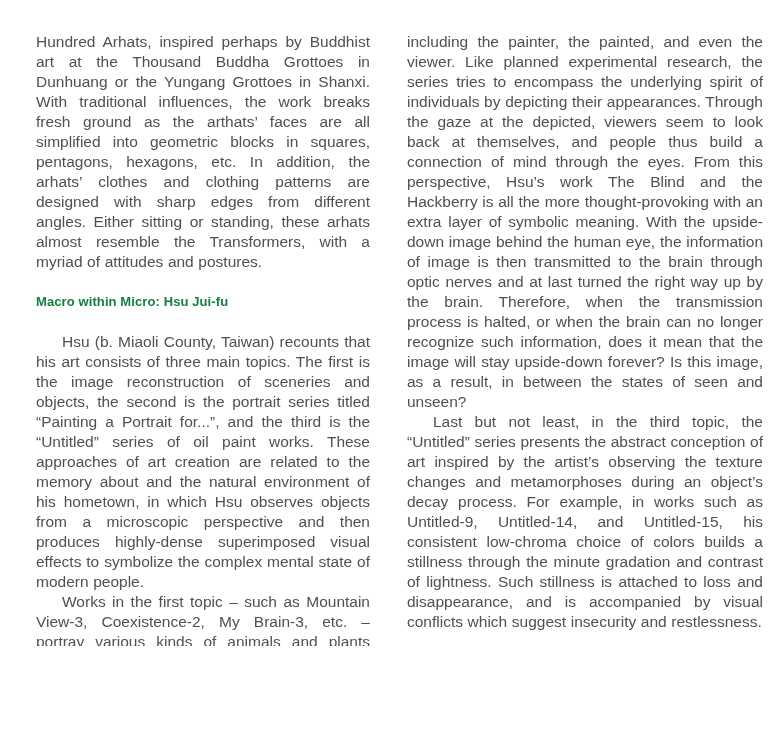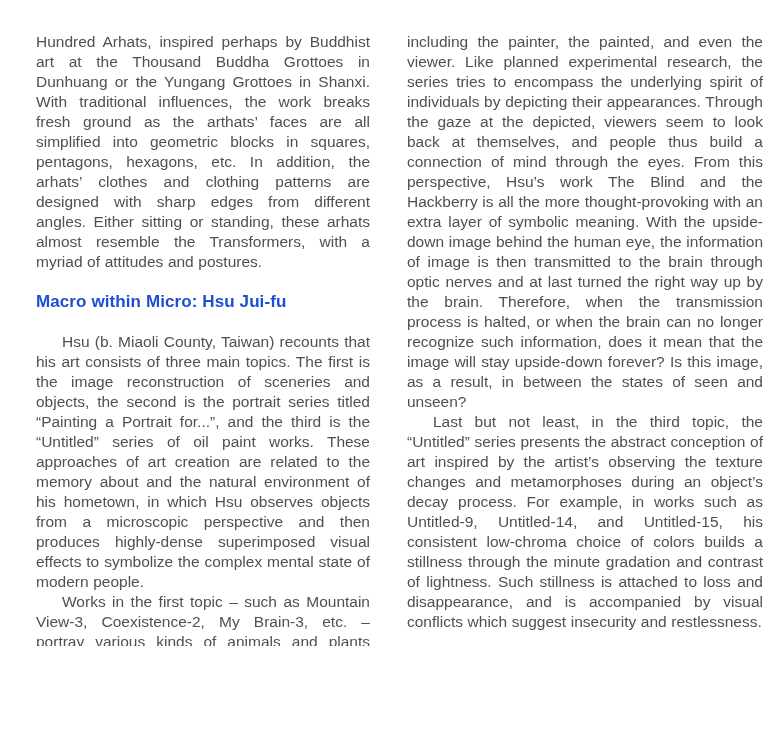--- a/index.html
+++ b/index.html
@@ -33,24 +33,24 @@
     line-height: 20px;
     text-align: justify;
     color: #505054;
     word-spacing: 0.02em;
   }
   .column p.indent {
     text-indent: 26px;
   }
   .column h2 {
     margin: 20px 0;
-    font-size: 17px;
+    font-size: 13px;
     line-height: 20px;
     font-weight: bold;
-    color: #1d4ed8;
+    color: #15803d;
     letter-spacing: 0.1px;
   }
 </style>
 </head>
 <body>
 
 <div id="page">
   <div id="left-column" class="column">
       <p>Hundred Arhats, inspired perhaps by Buddhist art at the Thousand Buddha Grottoes in Dunhuang or the Yungang Grottoes in Shanxi. With traditional influences, the work breaks fresh ground as the arthats’ faces are all simplified into geometric blocks in squares, pentagons, hexagons, etc. In addition, the arhats’ clothes and clothing patterns are designed with sharp edges from different angles. Either sitting or standing, these arhats almost resemble the Transformers, with a myriad of attitudes and postures.</p>
       <h2>Macro within Micro: Hsu Jui-fu</h2>

